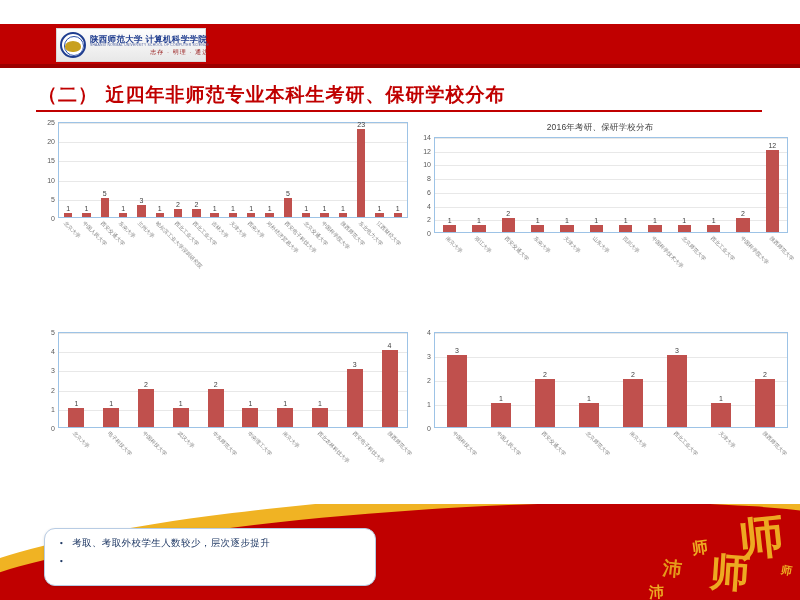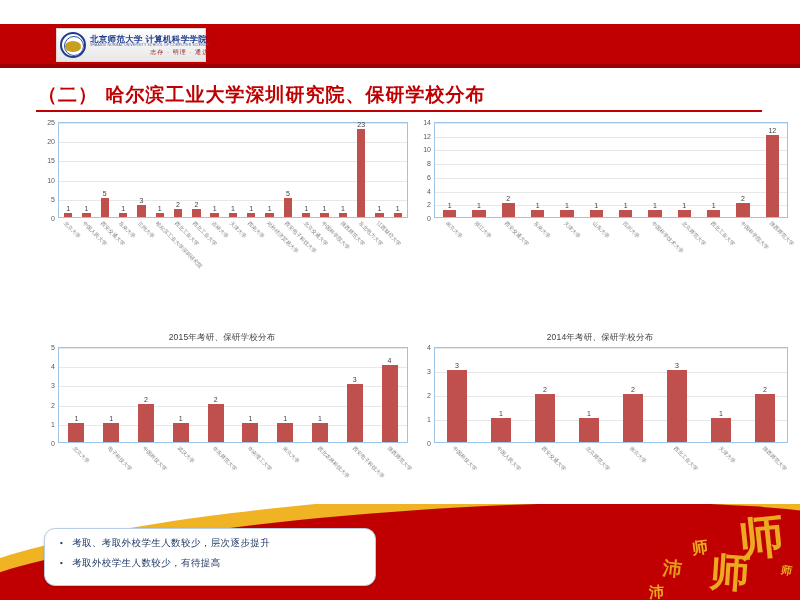--- a/index.html
+++ b/index.html
@@ -251,27 +251,27 @@
 </style>
 </head>
 <body>
 
 <div class="header-band"></div>
 <div class="header-band-shadow"></div>
 
 <div class="logo-plate">
   <div class="logo-seal"></div>
   <div class="logo-text">
-    <div class="logo-cn">北京师范大学 计算机科学学院</div>
+    <div class="logo-cn">陕西师范大学 计算机科学学院</div>
     <div class="logo-en">SHAANXI NORMAL UNIVERSITY    SCHOOL OF COMPUTER SCIENCE</div>
     <div class="logo-motto">志存 · 明理 · 通达</div>
   </div>
 </div>
 
-<div class="slide-title">（二）  哈尔滨工业大学深圳研究院、保研学校分布</div>
+<div class="slide-title">（二）  近四年非师范专业本科生考研、保研学校分布</div>
 <div class="title-rule"></div>
 
 <div class="charts">
   <div class="chart-cell" id="cell-2017">
       <div class="plot-wrap">
         <div class="y-axis" style="height: 96px;">
           <span class="y-tick" style="top: 96px;">0</span>
           <span class="y-tick" style="top: 76.8px;">5</span>
           <span class="y-tick" style="top: 57.6px;">10</span>
           <span class="y-tick" style="top: 38.4px;">15</span>
@@ -379,20 +379,21 @@
         <div class="x-label" style="left: 211.842px;">对外经济贸易大学</div>
         <div class="x-label" style="left: 230.263px;">西安电子科技大学</div>
         <div class="x-label" style="left: 248.684px;">北京交通大学</div>
         <div class="x-label" style="left: 267.105px;">中国科学院大学</div>
         <div class="x-label" style="left: 285.526px;">陕西师范大学</div>
         <div class="x-label" style="left: 303.947px;">东北电力大学</div>
         <div class="x-label" style="left: 322.368px;">江西财经大学</div>
       </div>
     </div>
   <div class="chart-cell" id="cell-2016">
+      <div class="chart-title">2016年考研、保研学校分布</div>
       <div class="plot-wrap">
         <div class="y-axis" style="height: 96px;">
           <span class="y-tick" style="top: 96px;">0</span>
           <span class="y-tick" style="top: 82.2857px;">2</span>
           <span class="y-tick" style="top: 68.5714px;">4</span>
           <span class="y-tick" style="top: 54.8571px;">6</span>
           <span class="y-tick" style="top: 41.1429px;">8</span>
           <span class="y-tick" style="top: 27.4286px;">10</span>
           <span class="y-tick" style="top: 13.7143px;">12</span>
           <span class="y-tick" style="top: 0px;">14</span>
@@ -466,21 +467,20 @@
         <div class="x-label" style="left: 162.25px;">山东大学</div>
         <div class="x-label" style="left: 191.75px;">四川大学</div>
         <div class="x-label" style="left: 221.25px;">中国科学技术大学</div>
         <div class="x-label" style="left: 250.75px;">北京师范大学</div>
         <div class="x-label" style="left: 280.25px;">西北工业大学</div>
         <div class="x-label" style="left: 309.75px;">中国科学院大学</div>
         <div class="x-label" style="left: 339.25px;">陕西师范大学</div>
       </div>
     </div>
   <div class="chart-cell" id="cell-2015">
-      <div class="chart-title">2015年考研、保研学校分布</div>
       <div class="plot-wrap">
         <div class="y-axis" style="height: 96px;">
           <span class="y-tick" style="top: 96px;">0</span>
           <span class="y-tick" style="top: 76.8px;">1</span>
           <span class="y-tick" style="top: 57.6px;">2</span>
           <span class="y-tick" style="top: 38.4px;">3</span>
           <span class="y-tick" style="top: 19.2px;">4</span>
           <span class="y-tick" style="top: 0px;">5</span>
         </div>
         <div class="plot" style="height: 96px;">
@@ -540,21 +540,20 @@
         <div class="x-label" style="left: 122.5px;">武汉大学</div>
         <div class="x-label" style="left: 157.5px;">华东师范大学</div>
         <div class="x-label" style="left: 192.5px;">华南理工大学</div>
         <div class="x-label" style="left: 227.5px;">南京大学</div>
         <div class="x-label" style="left: 262.5px;">西北农林科技大学</div>
         <div class="x-label" style="left: 297.5px;">西安电子科技大学</div>
         <div class="x-label" style="left: 332.5px;">陕西师范大学</div>
       </div>
     </div>
   <div class="chart-cell" id="cell-2014">
-      <div class="chart-title">2014年考研、保研学校分布</div>
       <div class="plot-wrap">
         <div class="y-axis" style="height: 96px;">
           <span class="y-tick" style="top: 96px;">0</span>
           <span class="y-tick" style="top: 72px;">1</span>
           <span class="y-tick" style="top: 48px;">2</span>
           <span class="y-tick" style="top: 24px;">3</span>
           <span class="y-tick" style="top: 0px;">4</span>
         </div>
         <div class="plot" style="height: 96px;">
           <div class="gridline" style="top: 72px;"></div>
@@ -624,15 +623,14 @@
   </div>
 </div>
 
 <div class="callout">
   <div class="callout-item">
     <span class="callout-bullet">•</span>
     <span>考取、考取外校学生人数较少，层次逐步提升</span>
   </div>
   <div class="callout-item">
     <span class="callout-bullet">•</span>
-    <span>考取外校学生人数较少，有待提高</span>
   </div>
 </div>
 
 </body></html>

